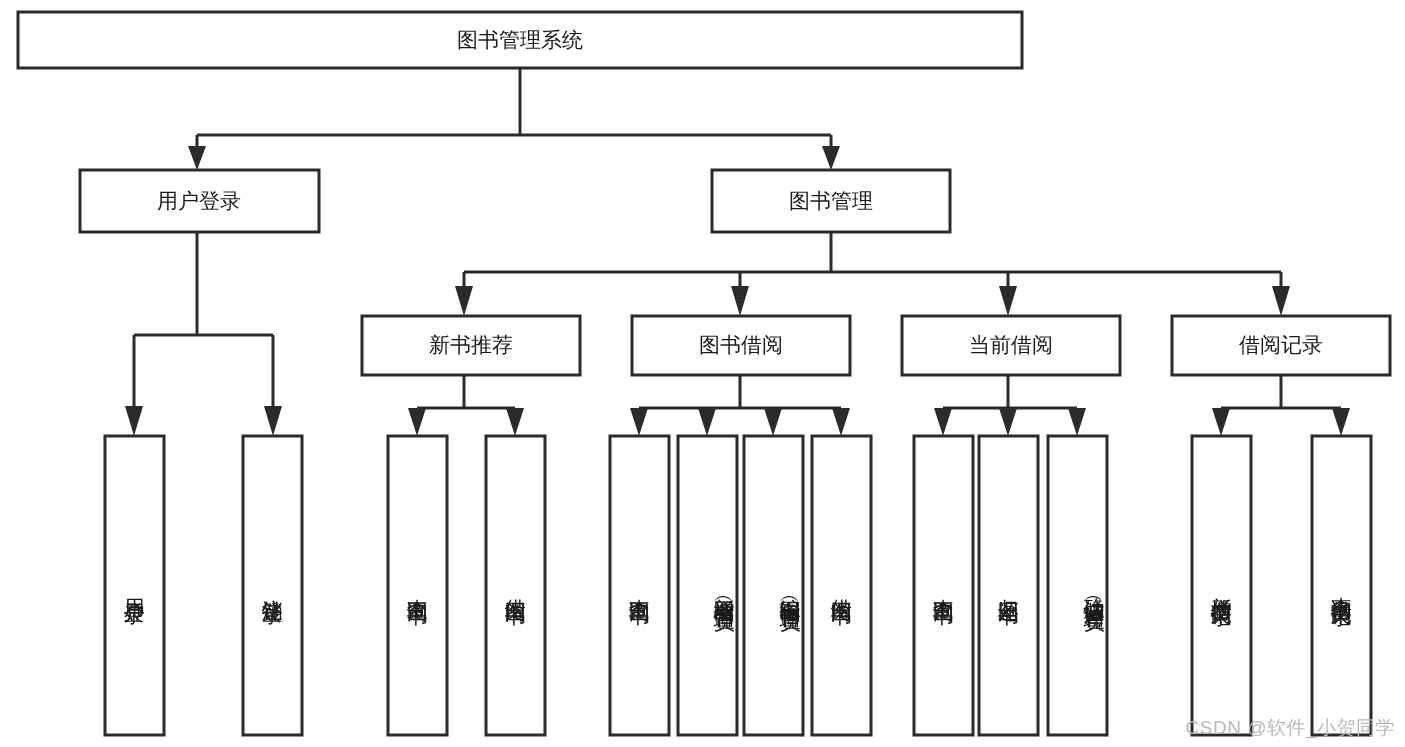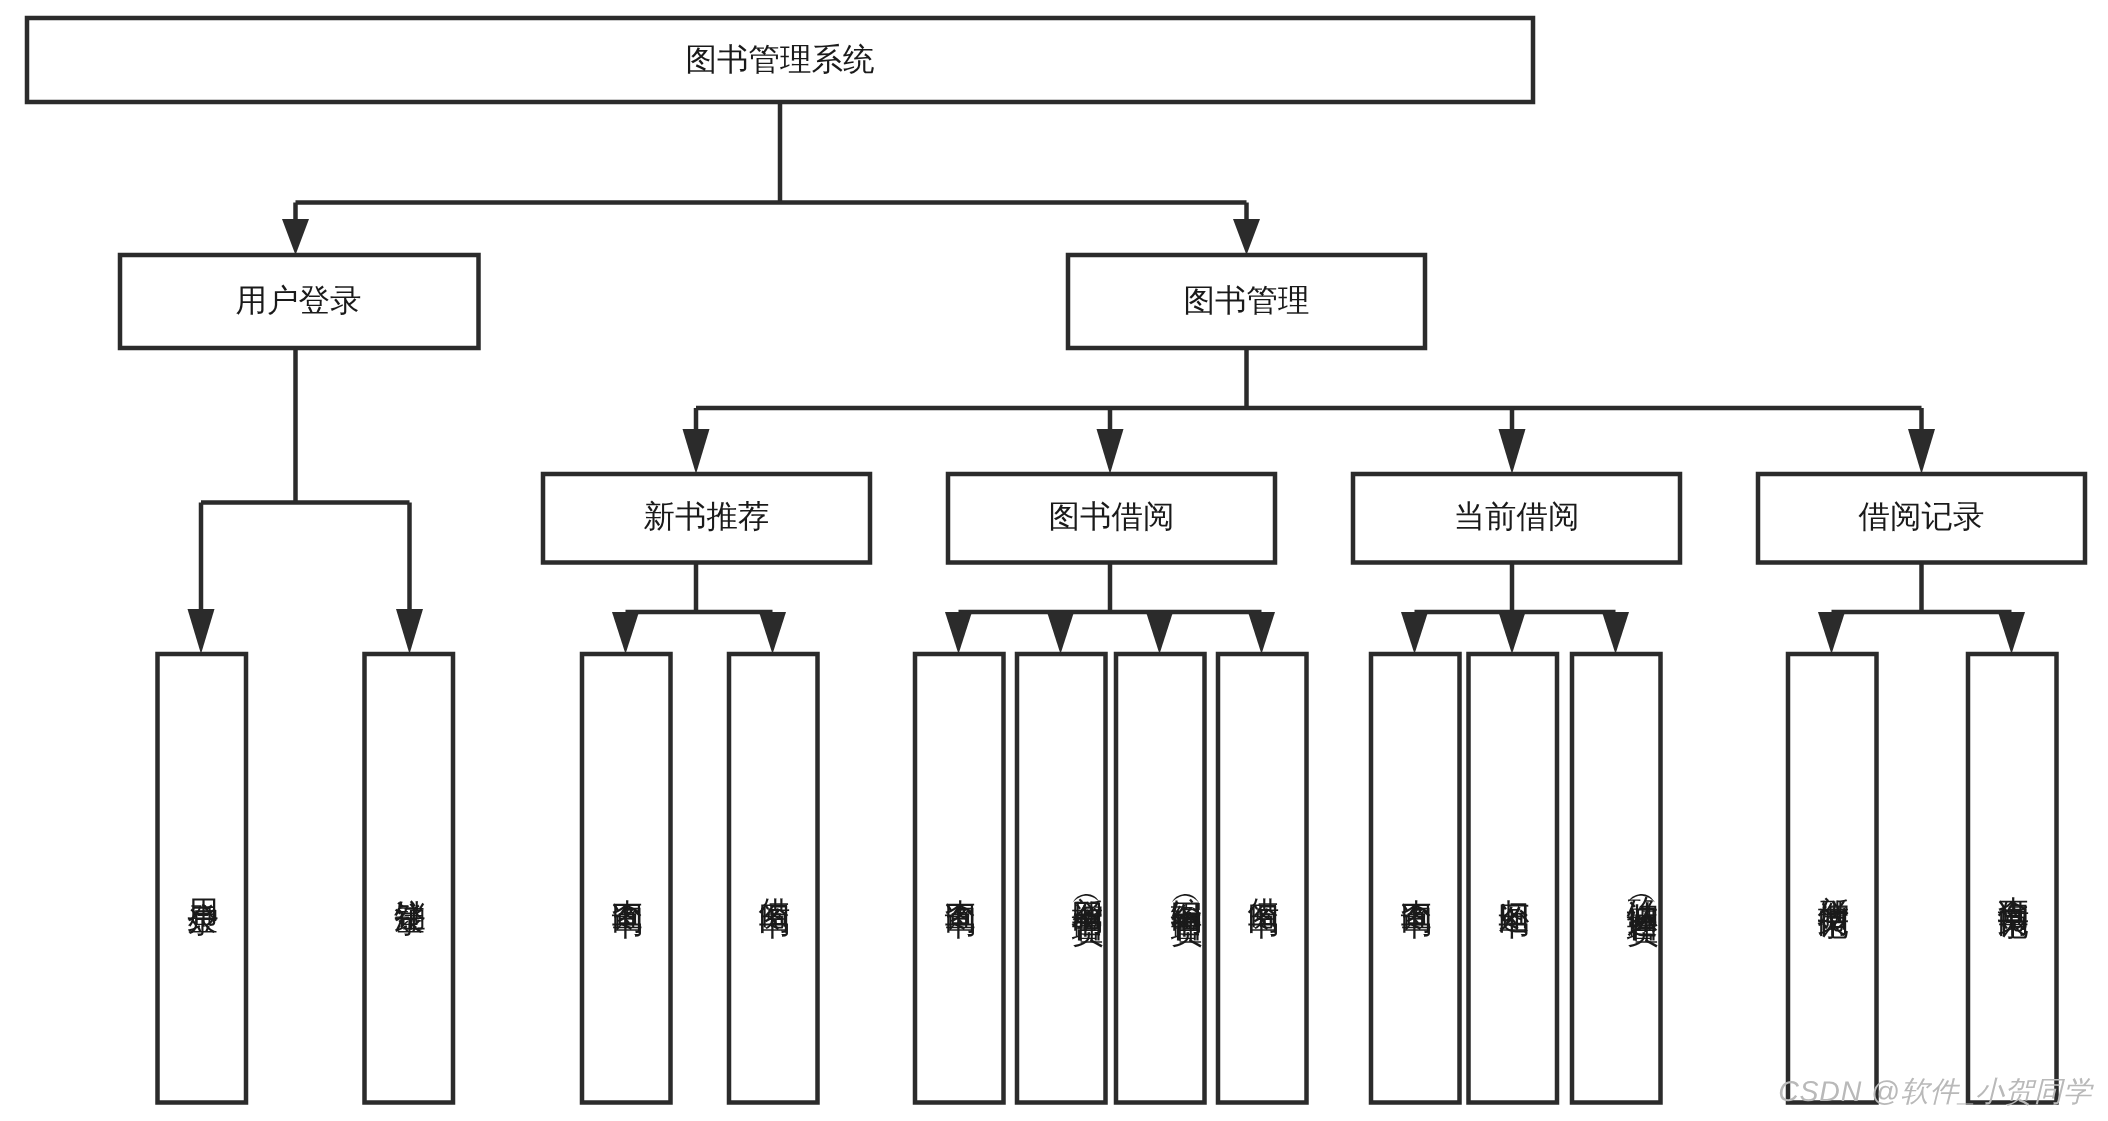--- a/index.html
+++ b/index.html
@@ -67,21 +67,20 @@
   }
   #watermark {
     position: absolute;
     right: 10px;
     bottom: 6px;
     font-family: "Liberation Sans", "DejaVu Sans", sans-serif;
     font-size: 19px;
     color: #b9b9b9;
     letter-spacing: 0.5px;
     white-space: nowrap;
-    font-style: italic;
   }
 </style>
 </head>
 <body>
 
 <div id="diagram-root">
 
   <svg id="flow-svg" viewBox="0 0 1405 747">
 
     <g>

